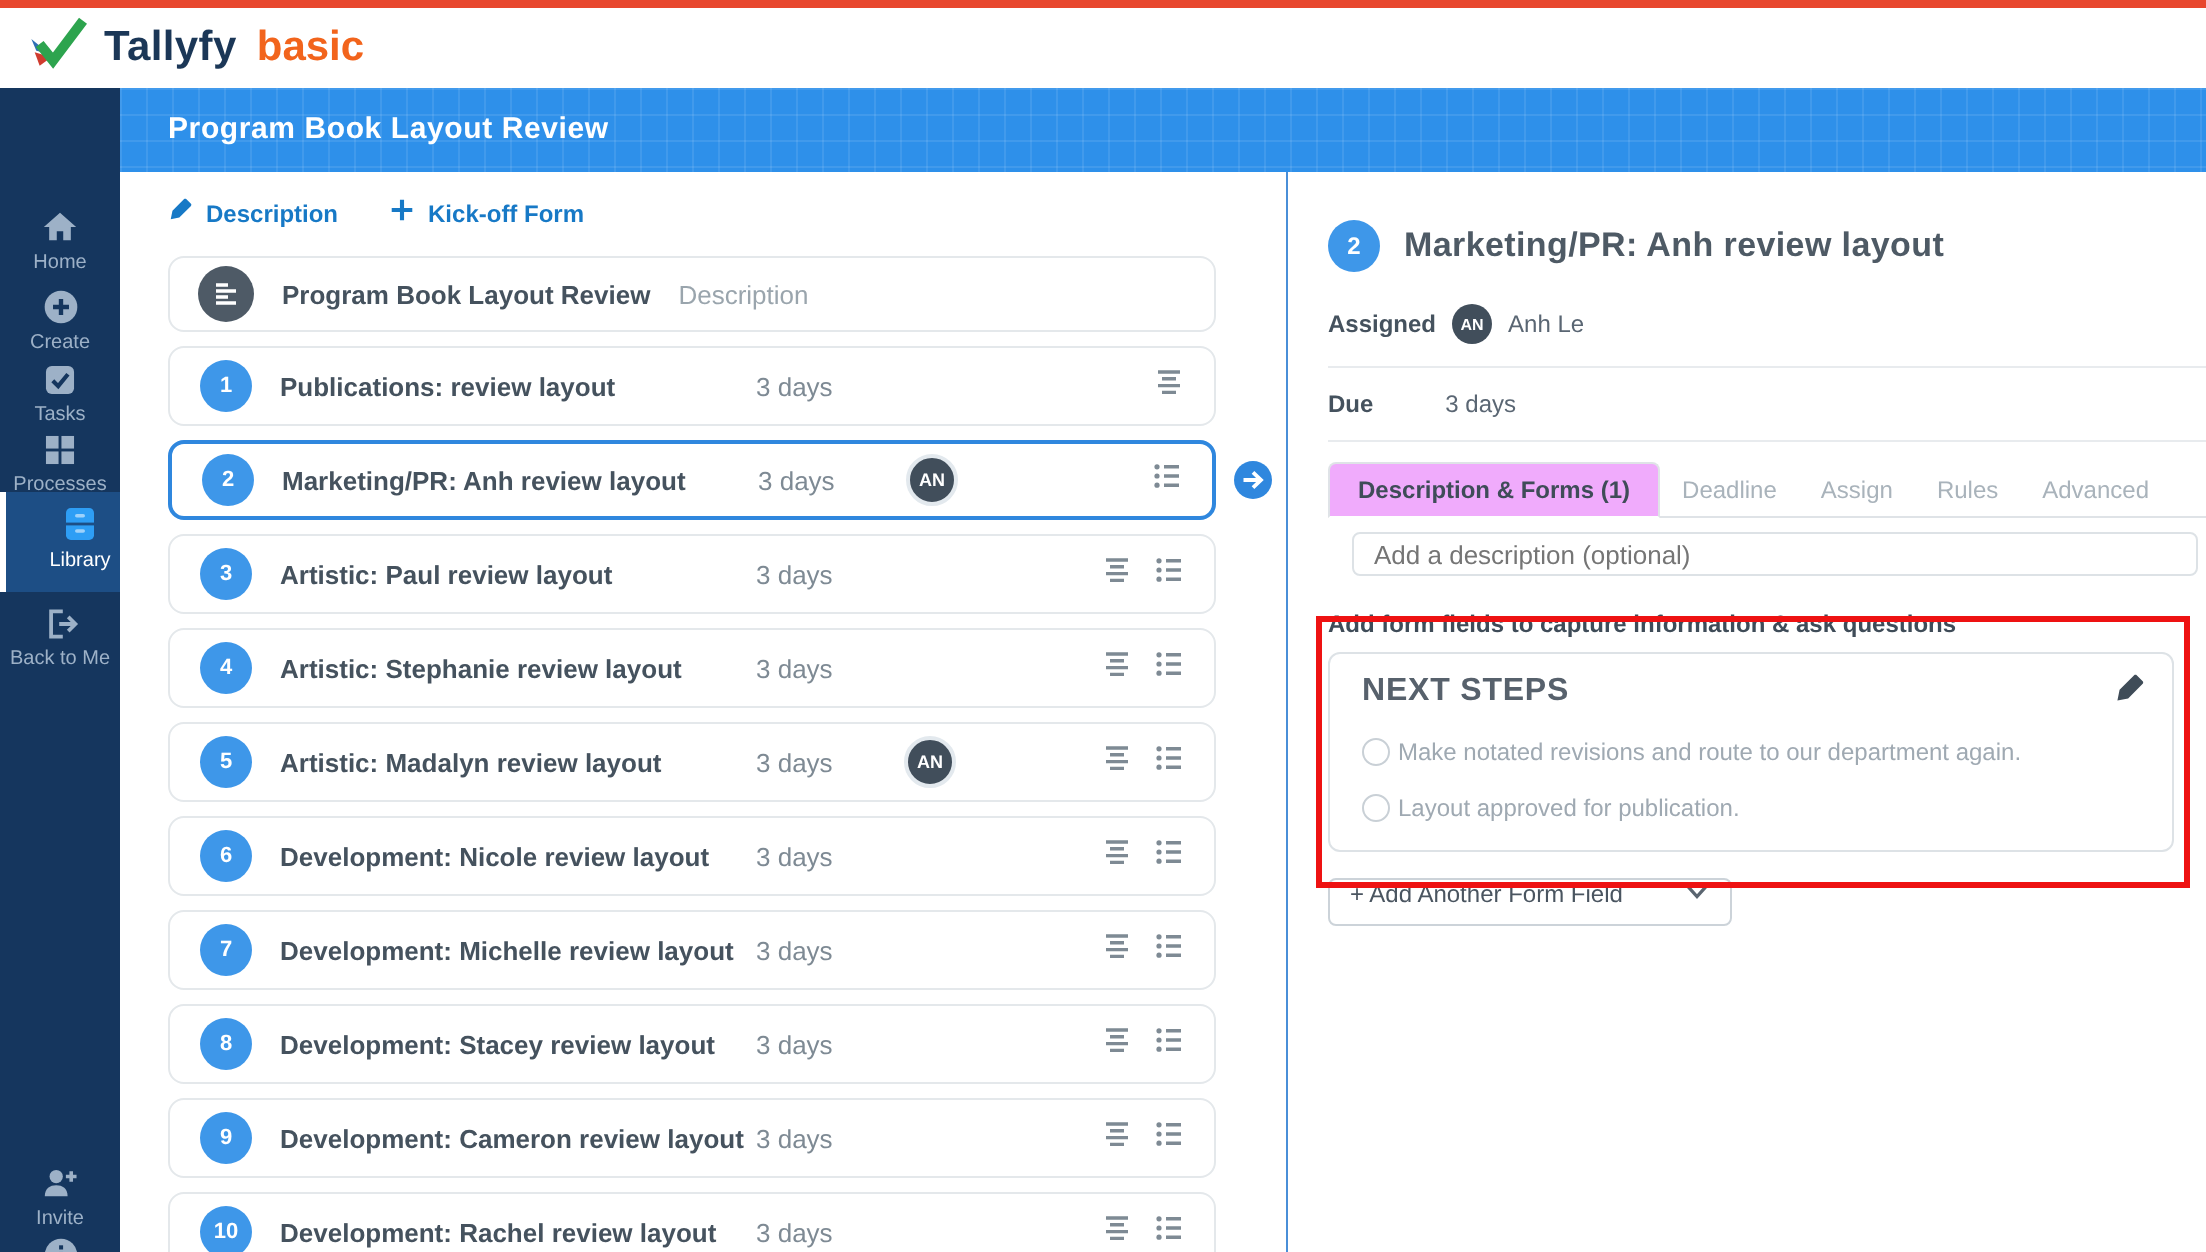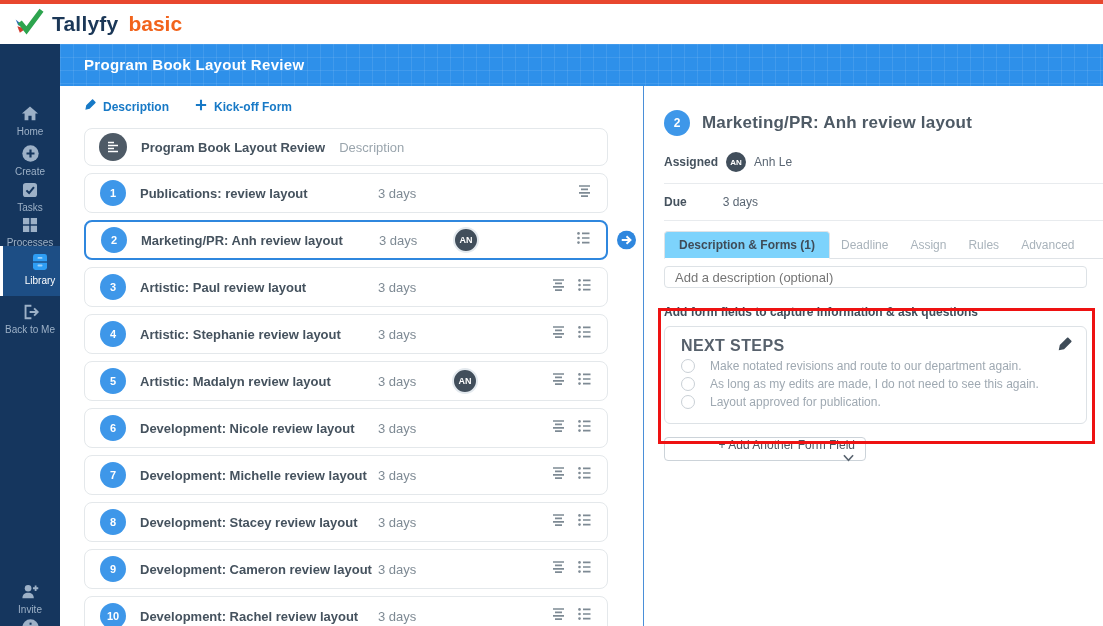--- a/index.html
+++ b/index.html
@@ -69,41 +69,41 @@
   .d-avatar { width:20px; height:20px; border-radius:50%; background:#414e5b; color:#fff; font-size:8px;
     font-weight:700; display:flex; align-items:center; justify-content:center; }
   .d-name { font-size:12px; color:#5a6673; }
   .d-divider { border-top:1px solid #e8ebee; margin-top:11px; }
   .due-row { display:flex; gap:36px; padding:11px 0; border-bottom:1px solid #e8ebee; }
   .due-val { font-size:12px; color:#5a6673; }
 
   .tabs { margin-top:10px; border-bottom:1px solid #dfe3e7; display:flex; align-items:flex-end; }
   .tab { font-size:12px; padding:6px 11px; color:#a9b3bb; cursor:pointer; white-space:nowrap; }
   .tab.active { font-weight:700; color:#3f4c58; border:1px solid #dfe3e7; border-bottom:1px solid #fff;
-    border-radius:4px 4px 0 0; margin-bottom:-1px; background:#7dd3fc; padding:6px 14px; }
+    border-radius:4px 4px 0 0; margin-bottom:-1px; background:#f0abfc; padding:6px 14px; }
 
   .desc-label { margin-top:11px; font-size:12px; font-weight:700; color:#3f4c58; }
   .desc-input { margin-top:7px; width:423px; height:22px; border:1px solid #dde2e6; border-radius:4px;
     font-size:13px; color:#b9c0c6; padding:0 10px; line-height:20px; background:#fff; outline:none;
-    font-family:"Liberation Sans", sans-serif; }
+    font-family:"Liberation Sans", sans-serif;margin-left:12px; }
 
   .red-annotation { position:absolute; left:658px; top:308px; width:437px; height:136px;
     border:3px solid #ee1212; pointer-events:none; z-index:5; }
 
   .ff-label { margin-top:17px; font-size:12px; font-weight:700; color:#3f4c58; }
   .ff-card { margin-top:7px; width:423px; border:1px solid #dde2e6; border-radius:6px; padding:10px 16px 14px; position:relative; }
   .ff-name { font-size:16px; font-weight:700; color:#57616c; letter-spacing:.4px; }
   .ff-edit { position:absolute; right:14px; top:10px; color:#3f4c58; cursor:pointer; background:none; border:none; padding:0; }
-  .ff-option { display:flex; align-items:center; gap:15px; margin-top:4px; }
+  .ff-option { display:flex; align-items:center; gap:4px; margin-top:14px; }
   .radio { width:14px; height:14px; border:1px solid #c9d0d6; border-radius:50%; background:#fff; flex:none; cursor:pointer; }
   .ff-option-label { font-size:12px; color:#9fa9b2; }
 
   .add-field-btn { margin-top:13px; width:202px; height:24px; border:1px solid #ccd3d9; border-radius:4px;
-    background:#fff; display:flex; align-items:flex-end; padding:0 10px; font-size:12px; color:#4a5560;
-    cursor:pointer; font-family:"Liberation Sans", sans-serif;flex-direction:column; }
+    background:#fff; display:flex; align-items:flex-start; padding:0 10px; font-size:12px; color:#4a5560;
+    cursor:pointer; font-family:"Liberation Sans", sans-serif; }
   .add-field-btn .chev { margin-left:auto; display:flex; }
 </style>
 </head>
 <body>
 
 <div id="page">
 
   <div class="top-accent"></div>
 
   <div class="topbar">
@@ -434,24 +434,20 @@
             </svg>
         </span>
       </button>
       <div id="ff-options">
           <div class="ff-option">
             <span class="radio"></span>
             <span class="ff-option-label">Make notated revisions and route to our department again.</span>
           </div>
           <div class="ff-option">
             <span class="radio"></span>
-            <span class="ff-option-label">As long as my edits are made, I do not need to see this again.</span>
-          </div>
-          <div class="ff-option">
-            <span class="radio"></span>
             <span class="ff-option-label">Layout approved for publication.</span>
           </div>
         </div>
     </div>
     <button class="add-field-btn">
       <span>+ Add Another Form Field</span>
       <span class="chev">
         <svg width="13" height="11" viewBox="0 0 14 12">
             <path d="M2 3.5 L7 9 L12 3.5" stroke="#5a6570" stroke-width="1.8" fill="none"></path>
           </svg>

